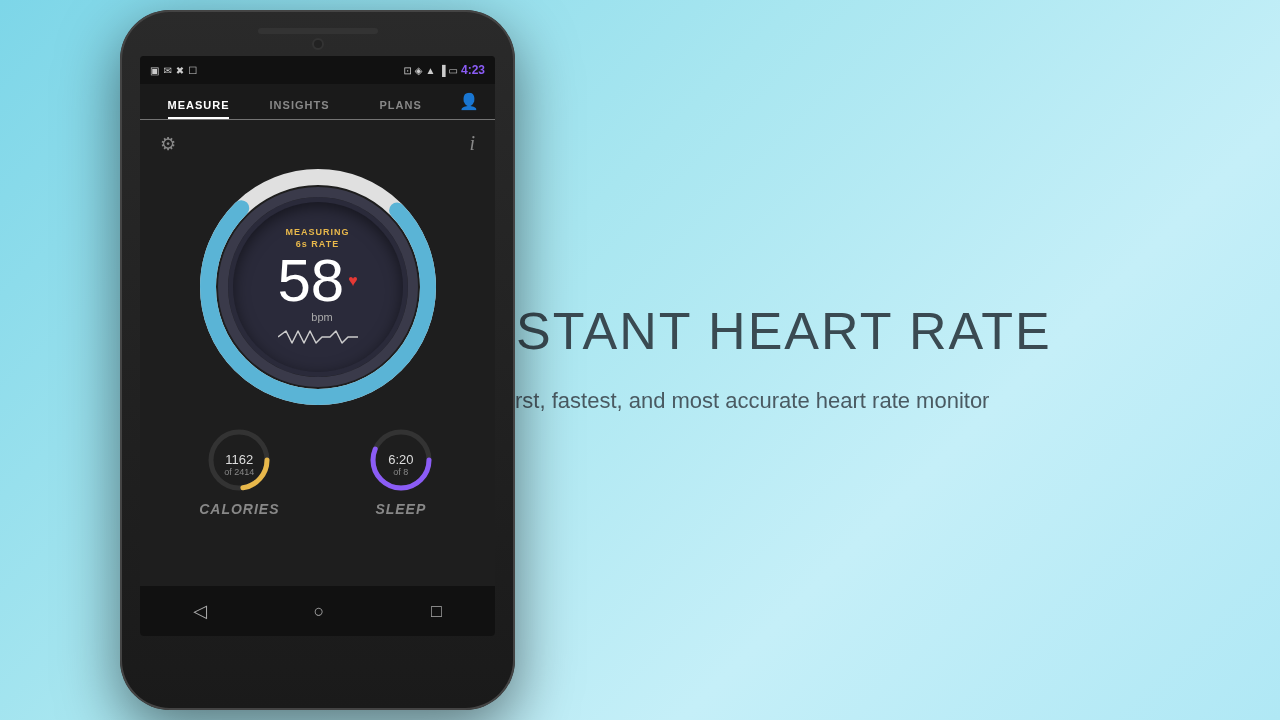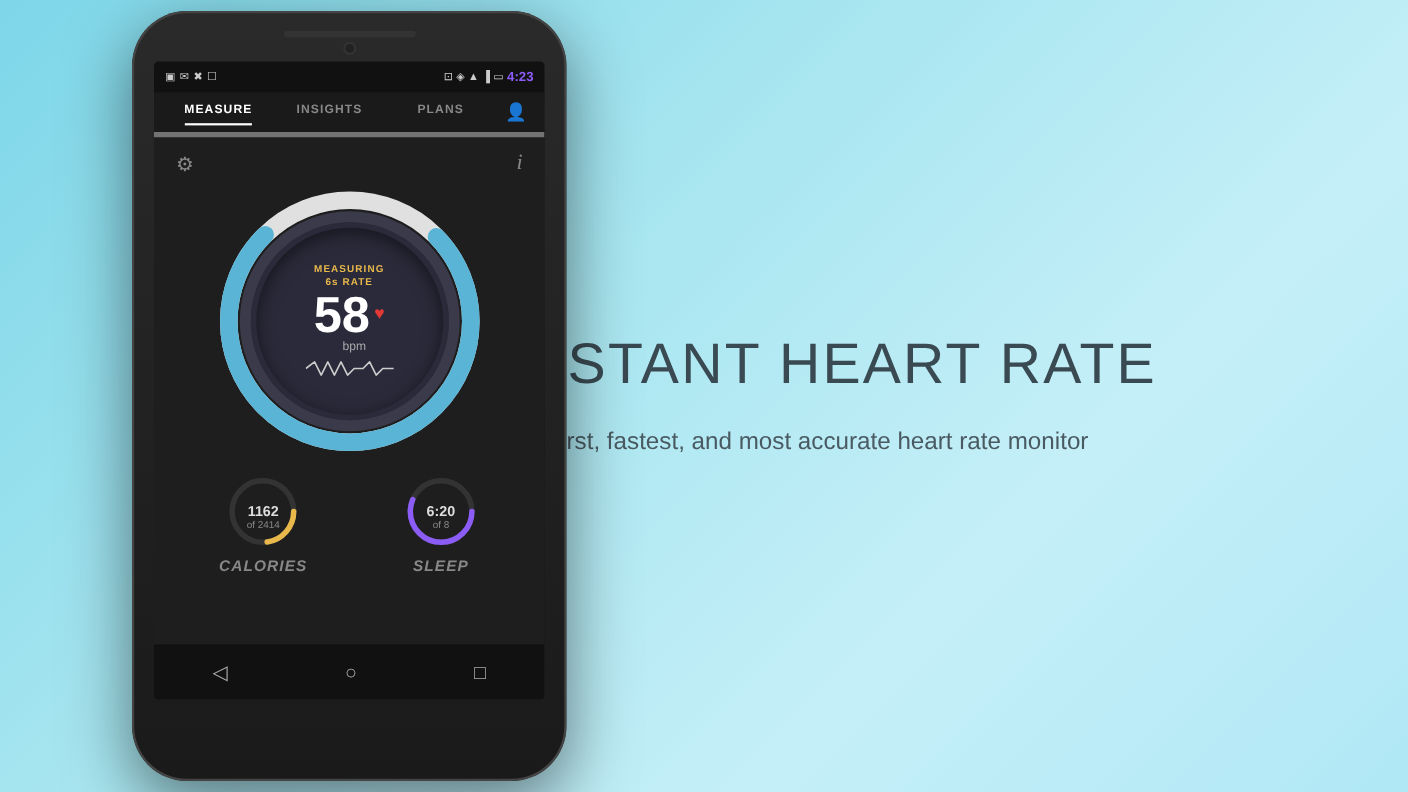--- a/index.html
+++ b/index.html
@@ -89,22 +89,22 @@
       color: #8b5cf6;
       font-size: 12px;
       font-weight: bold;
     }
 
     
     .nav-tabs {
       width: 100%;
       background: #1a1a1a;
       display: flex;
-      align-items: flex-start;
-      border-bottom: 5px solid #737373;
+      align-items: flex-end;
+      border-bottom: 1px solid #737373;
       padding: 0 8px;
       flex-shrink: 0;
     }
     .nav-tab {
       flex: 1;
       text-align: center;
       padding: 10px 0 8px;
       color: #888;
       font-size: 11px;
       font-weight: bold;
@@ -195,22 +195,22 @@
       line-height: 1.3;
     }
 
     .bpm-row {
       display: flex;
       align-items: baseline;
       gap: 2px;
     }
     .bpm-number {
       color: #fff;
-      font-size: 46px;
-      font-weight: 700;
+      font-size: 60px;
+      font-weight: 400;
       line-height: 1;
     }
     .heart-icon {
       color: #e53935;
       font-size: 16px;
       margin-left: 2px;
       align-self: center;
     }
     .bpm-label {
       color: #aaa;
@@ -247,21 +247,21 @@
     .stat-inner-text {
       position: absolute;
       top: 50%;
       left: 50%;
       transform: translate(-50%, -50%);
       text-align: center;
     }
     .stat-value {
       color: #ddd;
       font-size: 13px;
-      font-weight: bold;
+      font-weight: normal;
       line-height: 1.1;
       margin-top: 11px;
     }
     .stat-of {
       color: #888;
       font-size: 9px;
     }
     .stat-label {
       color: #888;
       font-size: 14px;

